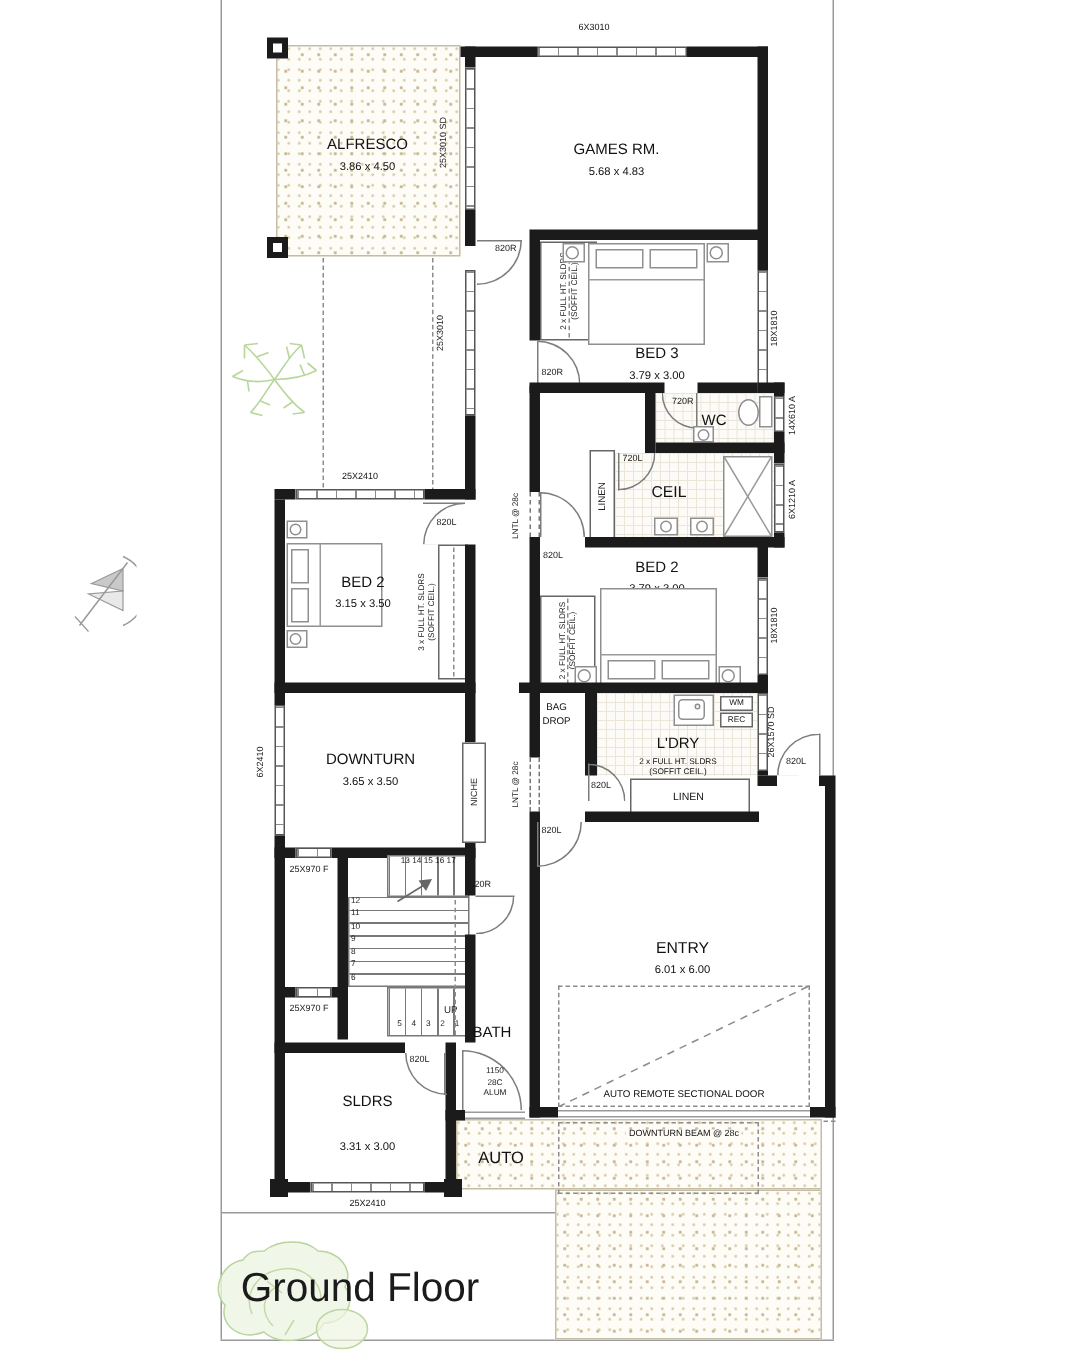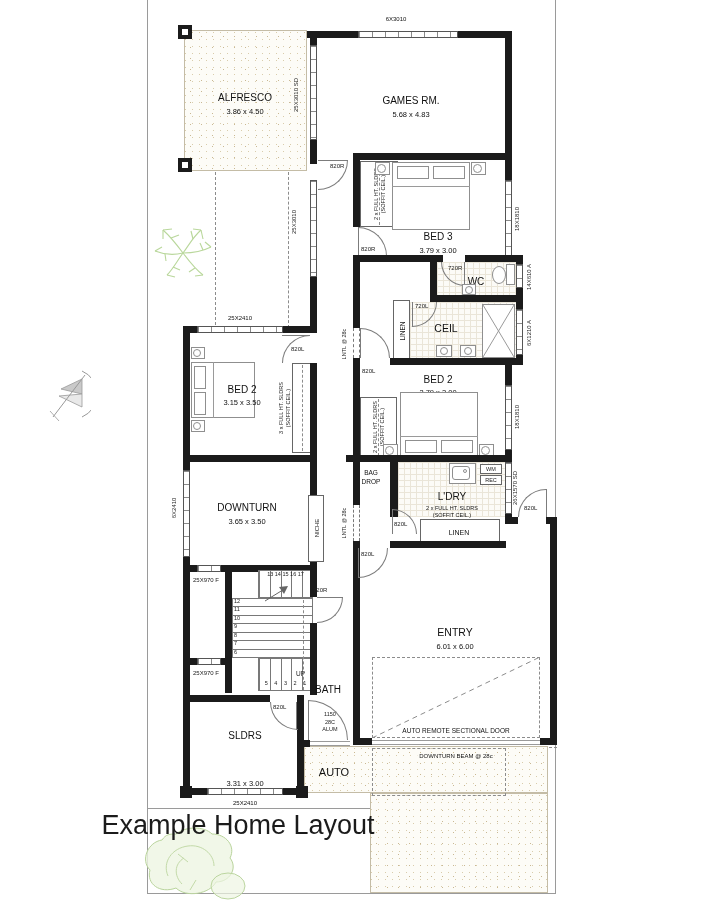--- a/index.html
+++ b/index.html
@@ -346,33 +346,33 @@
   <b class="t" style="left:313px;top:587px">720R</b>
   <i class="w" style="left:310px;top:623px;width:7px;height:72px"></i>
   <b class="c" style="left:328px;top:689px">BATH</b>
 
   <i class="w" style="left:183px;top:695px;width:87px;height:7px"></i>
   <i class="w" style="left:297px;top:695px;width:7px;height:100px"></i>
   <s class="arc arc-bl" style="left:270px;top:702px;width:28px;height:28px"></s>
   <i class="leaf" style="left:296px;top:702px;width:1px;height:28px"></i>
   <b class="t" style="left:273px;top:704px">820L</b>
   <b class="c" style="left:245px;top:735px">SLDRS</b>
-  <b class="c d" style="left:245px;top:783px">3.31 x 3.00</b>
+  <b class="c d" style="left:245px;top:764px">3.31 x 3.00</b>
   <i class="w" style="left:183px;top:788px;width:24px;height:7px"></i>
   <u class="win-h" style="left:207px;top:788px;width:76px;height:7px"></u>
   <i class="w" style="left:283px;top:788px;width:21px;height:7px"></i>
   <i class="post" style="left:180px;top:786px;width:12px;height:12px"></i>
   <i class="post" style="left:296px;top:786px;width:12px;height:12px"></i>
   <b class="c" style="left:245px;top:803px;font-size:6px">25X2410</b>
   <s class="arc arc-tr" style="left:308px;top:700px;width:40px;height:40px"></s>
   <i class="leaf" style="left:308px;top:700px;width:1px;height:40px"></i>
   <b class="t" style="left:317px;top:711px;width:26px;text-align:center;font-size:5.5px;line-height:1.4">
     <span>1150</span><br>
     <span>28C</span><br>
     <span>ALUM</span>
   </b>
   <i class="w" style="left:297px;top:740px;width:13px;height:7px"></i>
   <i class="thin" style="left:310px;top:741px;width:40px;height:1px"></i>
   <i class="thin" style="left:310px;top:745px;width:40px;height:1px"></i>
 
-  <b class="title" style="left:238px;top:810px">Example Home Layout</b>
+  <b class="title" style="left:240px;top:843px">Ground Floor</b>
 
 </div>
 
 </body></html>

